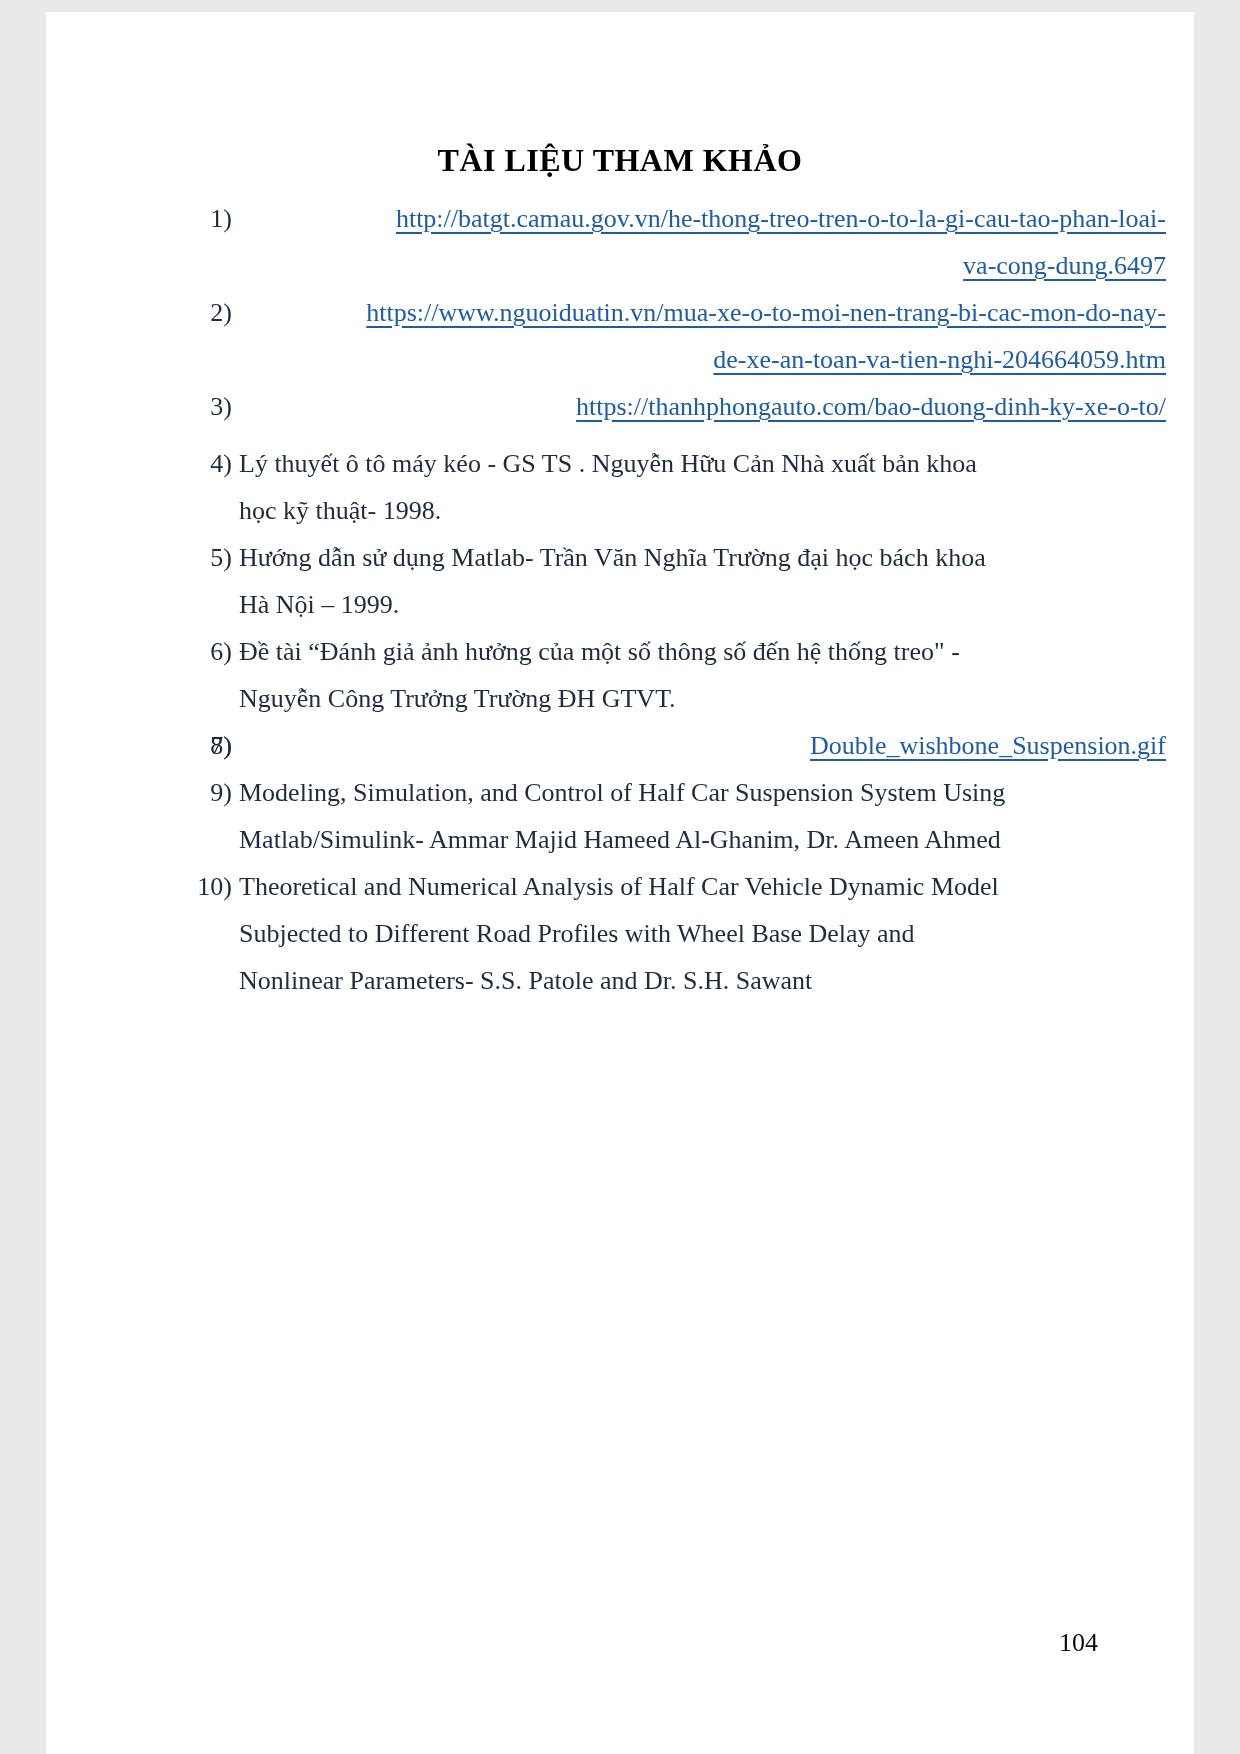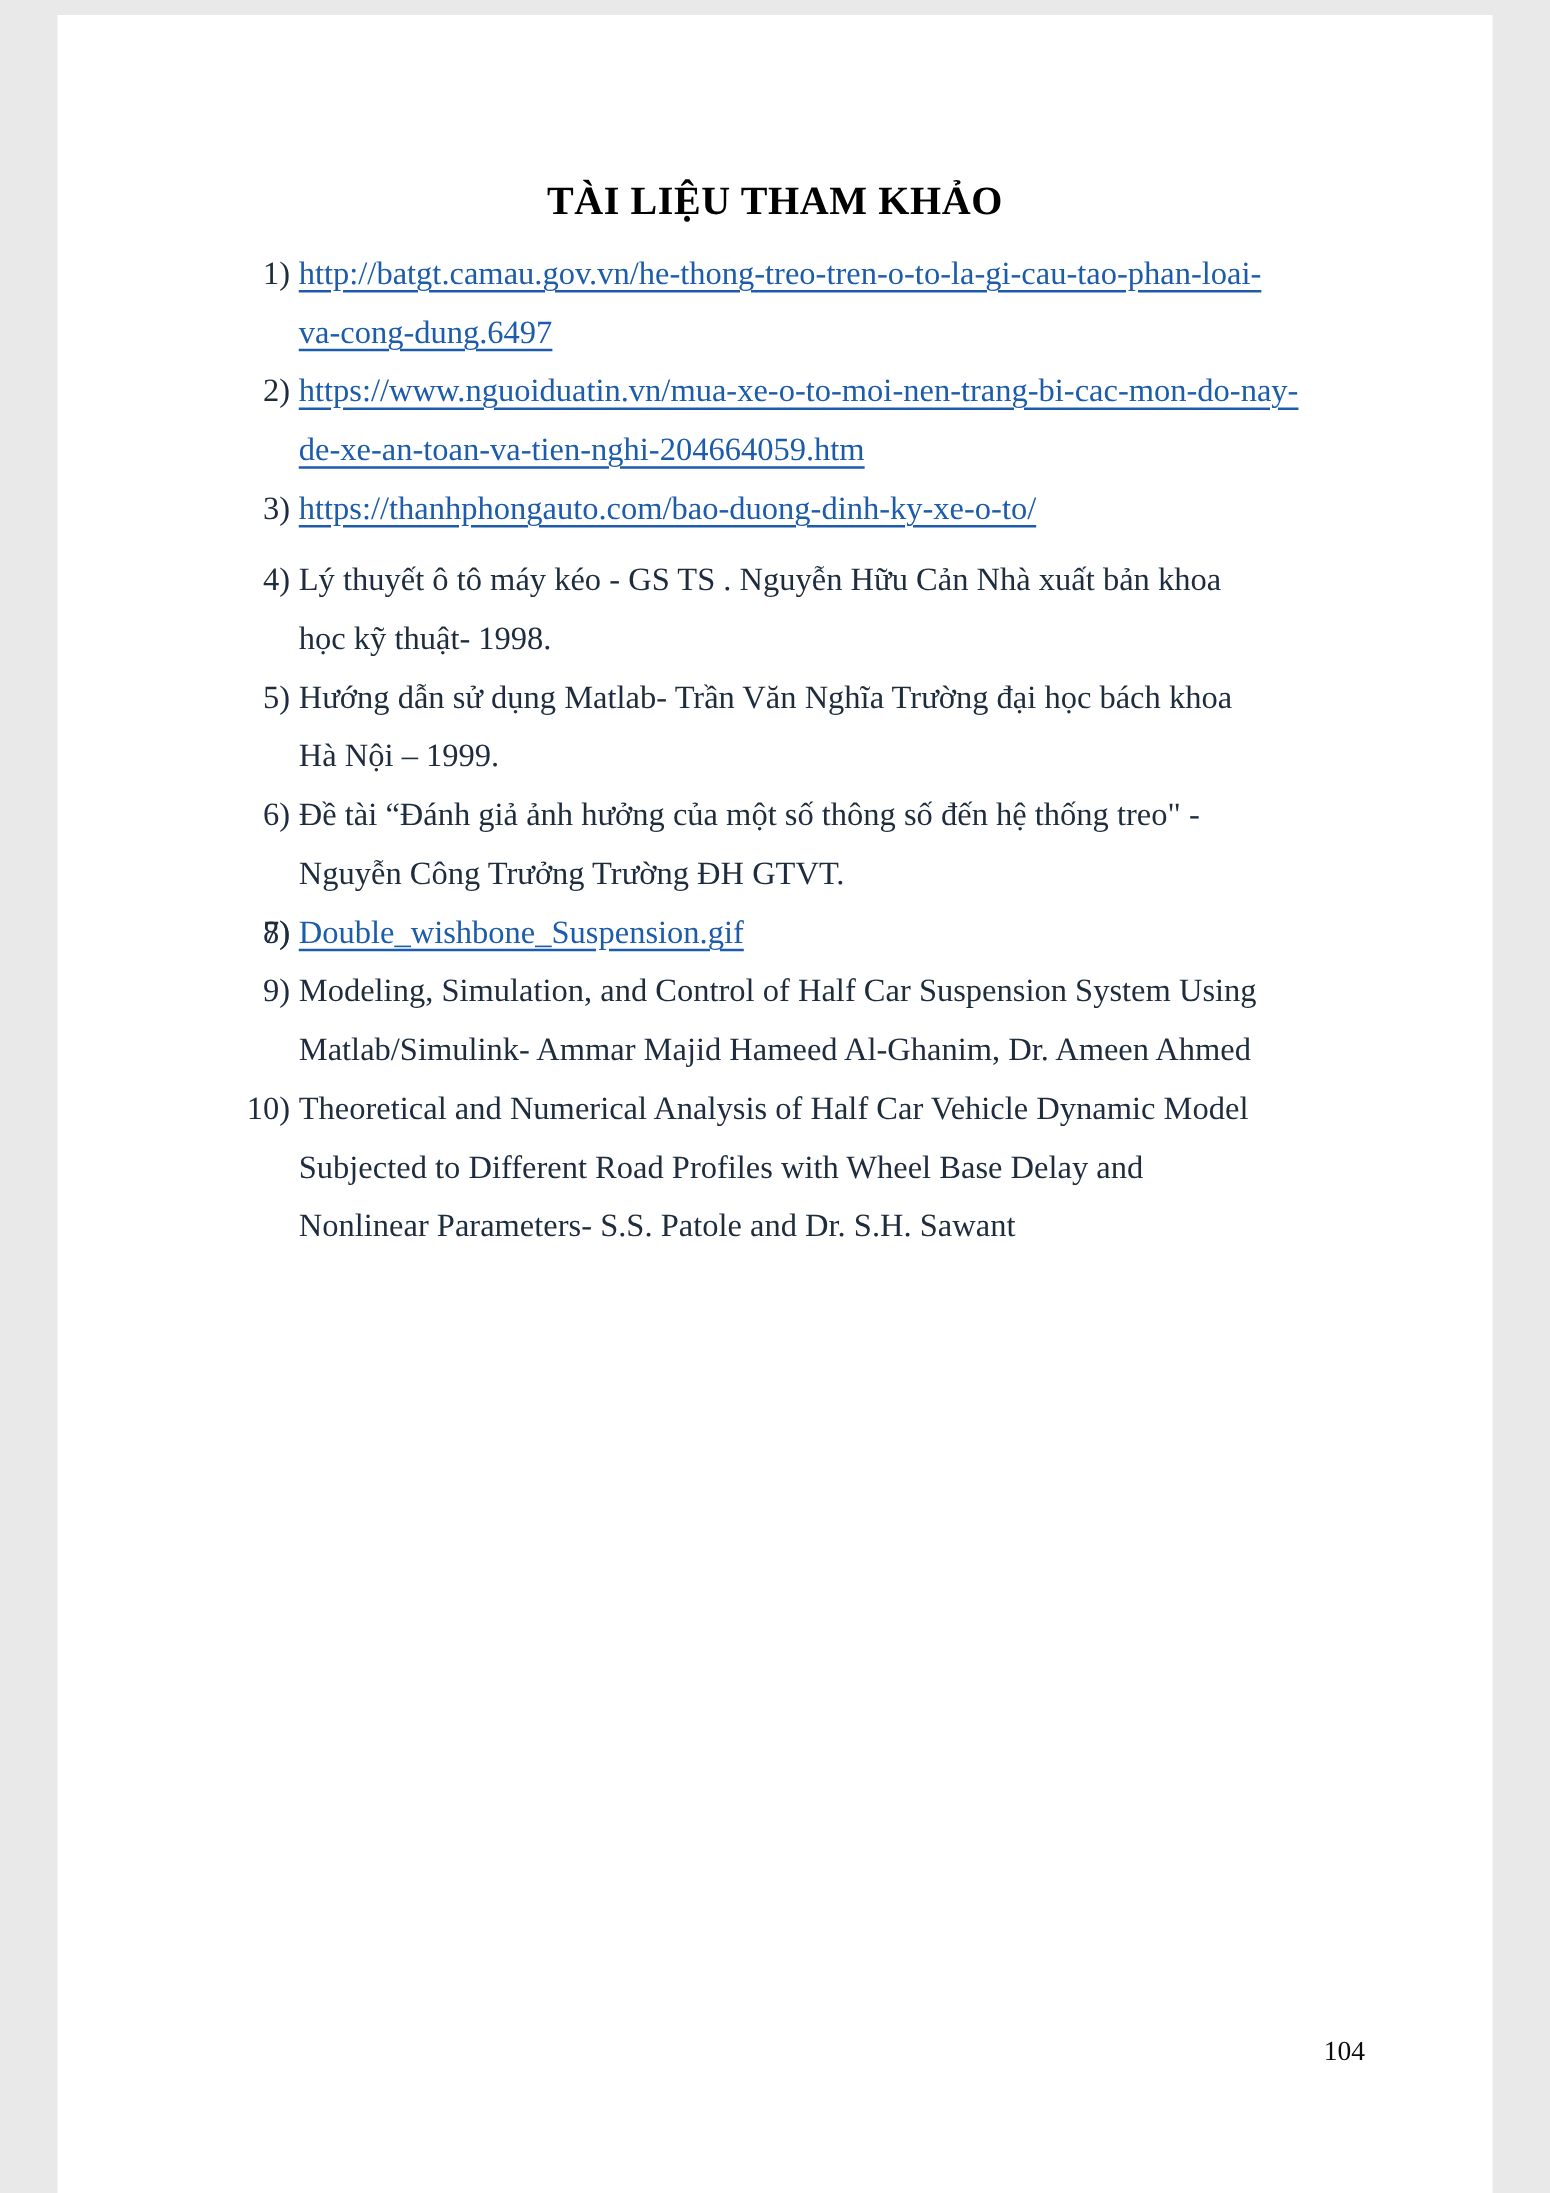--- a/index.html
+++ b/index.html
@@ -60,26 +60,27 @@
     line-height: 47px;
     white-space: nowrap;
     color: var(--body-color, #1e2c3d);
   }
   .ref-line.link {
     color: var(--link-color, #1c5cab);
     text-decoration: underline;
     text-underline-offset: 5px;
     text-decoration-thickness: 2px;
     cursor: pointer;
+    text-align: right;
   }
   .page-number {
     position: absolute;
     left: 1013px;
     top: 1616px;
-    font-size: 22px;
+    font-size: 26px;
     color: #0c0c0c;
   }
 </style>
 </head>
 <body>
 
 <div class="page">
   <h1 class="title">TÀI LIỆU THAM KHẢO</h1>
 
   <ol class="ref-list" id="ref-list">

